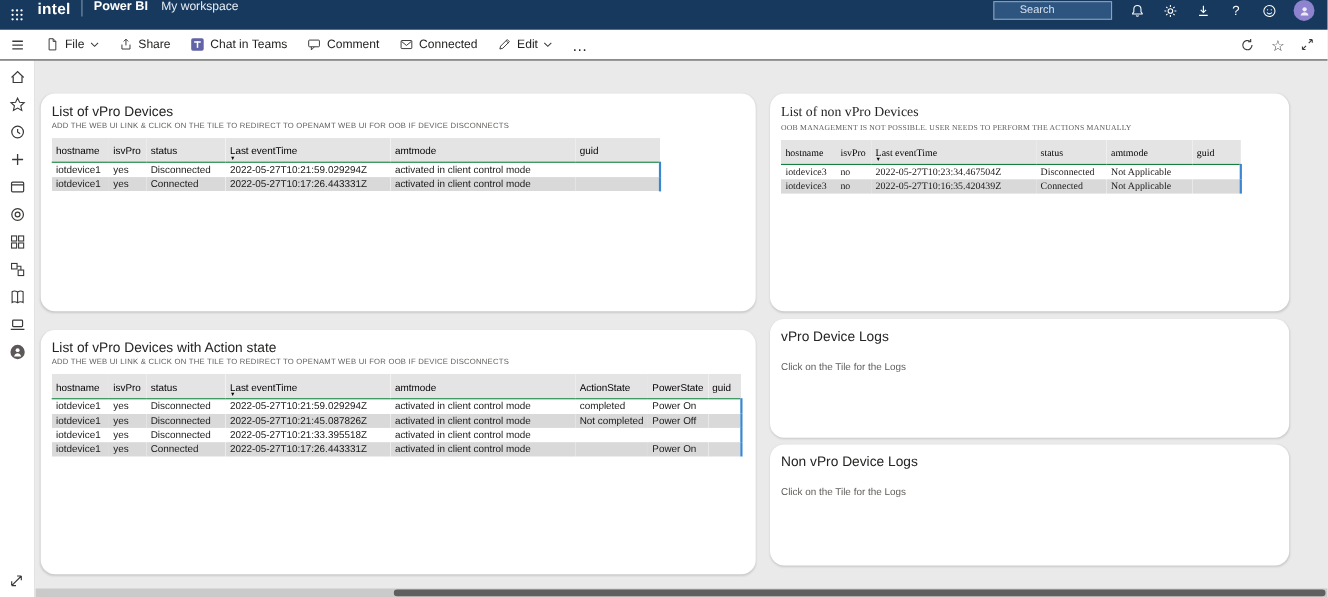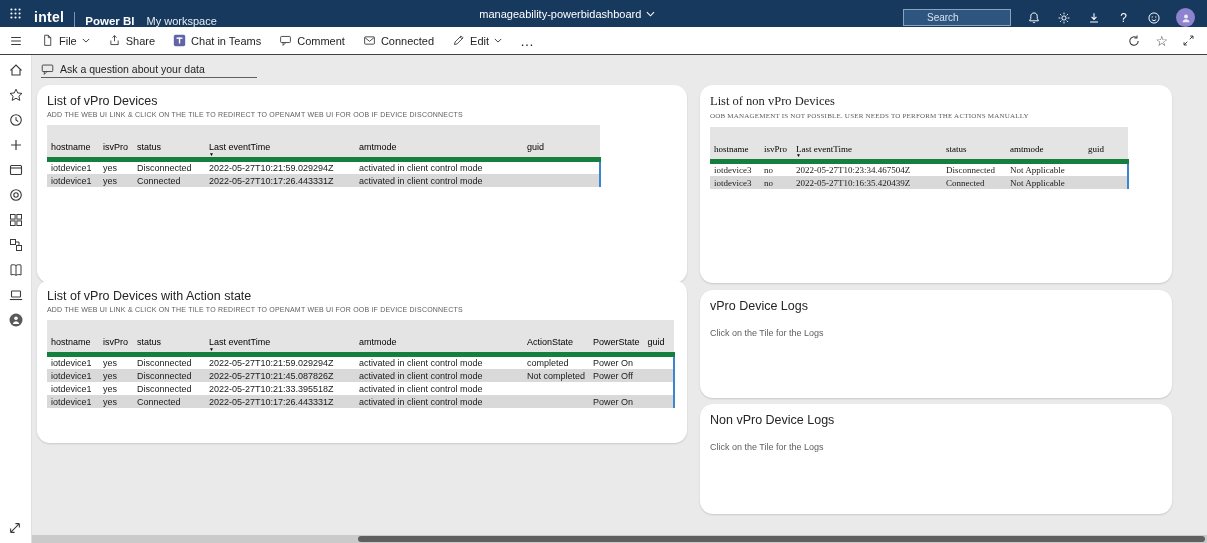--- a/index.html
+++ b/index.html
@@ -7,21 +7,21 @@
   body {
     width:1207px; height:543px; overflow:hidden; position:relative;
     font-family:"Liberation Sans","DejaVu Sans",sans-serif;
     background:#eaeaea; color:#252423;
   }
   svg { display:block; }
 
   
   .topbar {
     position:absolute; top:0; left:0; width:1207px; height:27px;
-    background:#17395e; color:#fff; display:flex; align-items:flex-end;
+    background:#17395e; color:#fff; display:flex; align-items:flex-start;
     font-size:11px; z-index:30;
   }
   .waffle { width:30px; height:27px; display:flex; align-items:center; justify-content:center; cursor:pointer; }
   .brand { font-size:14px; font-weight:700; letter-spacing:.3px; margin:0 10px 2px 4px; }
   .topbar-divider { width:1px; height:15px; background:rgba(255,255,255,.45); margin-right:10px; }
   .product { font-weight:700; font-size:11.5px; margin-right:12px; }
   .workspace { font-size:11px; color:#e8eef5; cursor:pointer; }
   .title-center {
     position:absolute; left:47%; transform:translateX(-50%); top:0; height:27px;
     display:flex; align-items:center; gap:5px; cursor:pointer; font-size:11px;
@@ -78,32 +78,32 @@
   .tile {
     position:absolute; background:#fff; border-radius:13px;
     box-shadow:0 1px 2px rgba(0,0,0,.14); padding:9px 10px; overflow:hidden; cursor:pointer;
   }
   .tile-title { font-size:12.5px; color:#252423; }
   .tile-sub { font-size:7px; color:#605e5c; letter-spacing:.2px; margin-top:3px; }
   .tile-body-text { font-size:9px; color:#605e5c; margin-top:15px; }
 
   .tile-t1 { left:5px;   top:30px;  width:650px; height:198px; }
   .tile-t2 { left:668px; top:30px;  width:472px; height:198px;font-family:Liberation Serif, serif; }
-  .tile-t3 { left:5px;   top:225px; width:650px; height:163px; }
+  .tile-t3 { left:5px;   top:245px; width:650px; height:222px; }
   .tile-t4 { left:668px; top:235px; width:472px; height:108px; }
   .tile-t5 { left:668px; top:349px; width:472px; height:110px; }
 
   
   .pbi-table {
     border-collapse:collapse; table-layout:fixed; font-size:9px; color:#1a1a1a; margin-top:7px;
   }
   .pbi-table th {
     text-align:left; font-weight:400; background:#e4e4e4; color:#000;
-    padding:18px 4px 1px 4px; height:17px; vertical-align:top; white-space:nowrap; overflow:hidden;
-    border-bottom:5px solid #15803d; cursor:pointer;
+    padding:8px 4px 1px 4px; height:17px; vertical-align:top; white-space:nowrap; overflow:hidden;
+    border-bottom:1px solid #15803d; cursor:pointer;
   }
   .pbi-table th .hdr-text { display:block; line-height:9px; }
   .pbi-table th .sortmark { display:block; font-size:5px; line-height:4px; color:#000; }
   .pbi-table td {
     padding:1px 4px; height:13px; white-space:nowrap; overflow:hidden; vertical-align:middle;
   }
   .pbi-table tbody tr:nth-child(even) { background:#d9d9d9; }
   .pbi-table tbody td:last-child { border-right:2px solid #3a86d1; }
 
   
@@ -125,26 +125,20 @@
       <circle cx="3" cy="13" r="1.3"></circle>
         <circle cx="8" cy="13" r="1.3"></circle>
         <circle cx="13" cy="13" r="1.3"></circle>
     </svg>
   </div>
   <span class="brand">intel</span>
   <div class="topbar-divider"></div>
   <span class="product">Power BI</span>
   <span class="workspace">My workspace</span>
 
-  <div class="title-center">
-    <span>manageability-powerbidashboard</span>
-    <svg width="9" height="6" viewBox="0 0 10 6" fill="none" stroke="currentColor" stroke-width="1.2">
-        <path d="M1 1l4 4 4-4"></path>
-      </svg>
-  </div>
 
   <div class="topbar-right">
     <div class="searchbox">
       <svg width="11" height="11" viewBox="0 0 16 16" fill="none" stroke="currentColor" stroke-width="1.4">
         <circle cx="7" cy="7" r="4"></circle>
           <path d="M10 10l3.5 3.5"></path>
       </svg>
       <input placeholder="Search" style="">
     </div>
     <div class="top-icon">
@@ -336,27 +330,20 @@
   </div>
   <div class="side-item side-expand">
     <svg width="14" height="14" viewBox="0 0 16 16" fill="none" stroke="currentColor" stroke-width="1.2">
         <path d="M3 13L13 3M13 3H8.5M13 3v4.5M3 13h4.5M3 13V8.5"></path>
       </svg>
   </div>
 </div>
 
 <div class="content">
 
-  <div class="qa">
-    <svg width="13" height="13" viewBox="0 0 16 16" fill="none" stroke="currentColor" stroke-width="1.1">
-        <rect x="1.5" y="2.5" width="13" height="8" rx="1"></rect>
-        <path d="M4 10.5V14l3.5-3.5"></path>
-      </svg>
-    <span>Ask a question about your data</span>
-  </div>
 
   <div class="tile tile-t1">
     <div class="tile-title">List of vPro Devices</div>
     <div class="tile-sub">ADD THE WEB UI LINK &amp; CLICK ON THE TILE TO REDIRECT TO OPENAMT WEB UI FOR OOB IF DEVICE DISCONNECTS</div>
     <div>
         <table class="pbi-table">
           <colgroup>
             <col style="width: 52px;">
             <col style="width: 34px;">
             <col style="width: 72px;">

